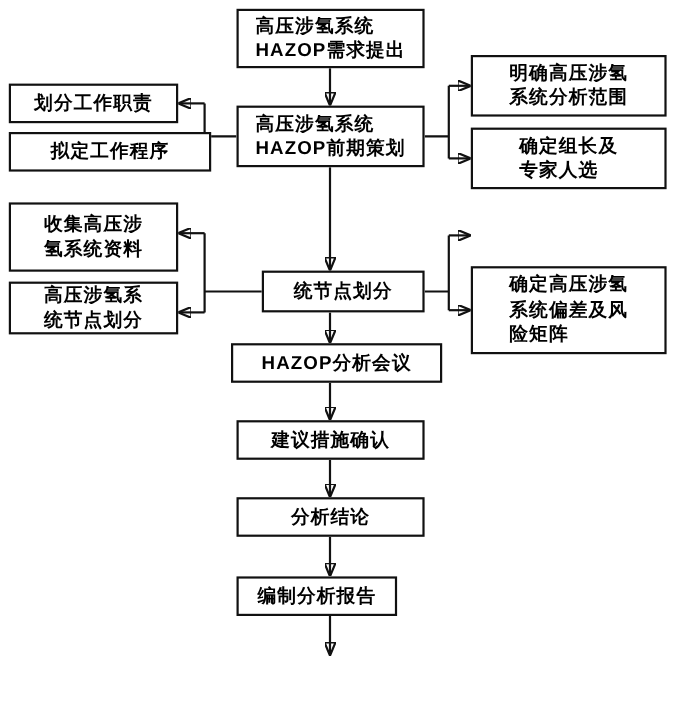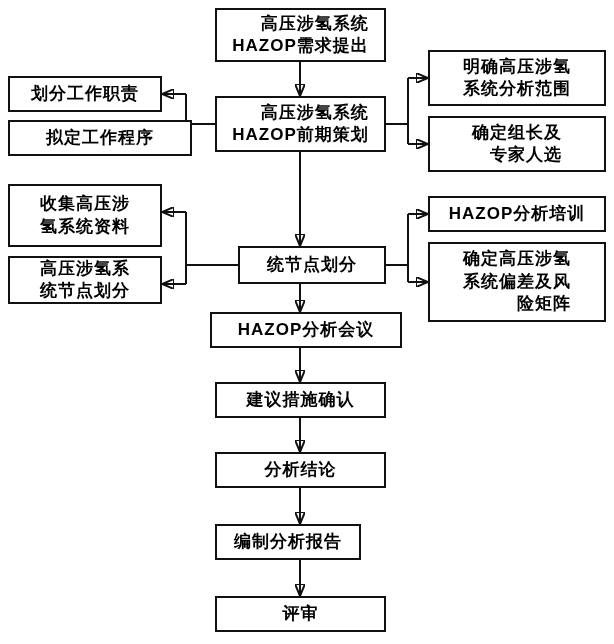--- a/index.html
+++ b/index.html
@@ -7,21 +7,21 @@
   .canvas{position:relative;width:614px;height:644px;background:#ffffff;overflow:hidden;}
   .box{
     position:absolute;
     box-sizing:border-box;
     border:2px solid #111111;
     background:#ffffff;
     color:#000000;
     display:flex;
     align-items:center;
     justify-content:center;
-    text-align:right;
+    text-align:left;
     font-size:17px;
     font-weight:bold;
     line-height:1.32;
     white-space:pre-line;
     letter-spacing:1px;
   }
   svg.arrows{position:absolute;left:0;top:0;width:614px;height:644px;}
   svg.arrows line, svg.arrows path{stroke:#111111;stroke-width:2;fill:none;}
 </style>
 </head>
@@ -63,31 +63,29 @@
 
   <div class="box" style="left:215px;top:8px;width:171px;height:54px">高压涉氢系统
 HAZOP需求提出</div>
   <div class="box" style="left:215px;top:96px;width:171px;height:56px">高压涉氢系统
 HAZOP前期策划</div>
   <div class="box" style="left:238px;top:246px;width:148px;height:38px">统节点划分</div>
   <div class="box" style="left:210px;top:312px;width:192px;height:36px">HAZOP分析会议</div>
   <div class="box" style="left:215px;top:382px;width:171px;height:36px">建议措施确认</div>
   <div class="box" style="left:215px;top:452px;width:171px;height:36px">分析结论</div>
   <div class="box" style="left:215px;top:524px;width:146px;height:36px">编制分析报告</div>
-  <div class="box" style="left:215px;top:596px;width:171px;height:36px">评审</div>
 
   <div class="box" style="left:8px;top:76px;width:154px;height:36px">划分工作职责</div>
   <div class="box" style="left:8px;top:120px;width:184px;height:36px">拟定工作程序</div>
   <div class="box" style="left:8px;top:184px;width:154px;height:63px">收集高压涉
 氢系统资料</div>
   <div class="box" style="left:8px;top:256px;width:154px;height:48px">高压涉氢系
 统节点划分</div>
 
   <div class="box" style="left:428px;top:50px;width:178px;height:56px">明确高压涉氢
 系统分析范围</div>
   <div class="box" style="left:428px;top:116px;width:178px;height:56px">确定组长及
 专家人选</div>
-  <div class="box" style="left:428px;top:196px;width:178px;height:36px">HAZOP分析培训</div>
   <div class="box" style="left:428px;top:242px;width:178px;height:80px">确定高压涉氢
 系统偏差及风
 险矩阵</div>
 
 </div>
 
 </body></html>

